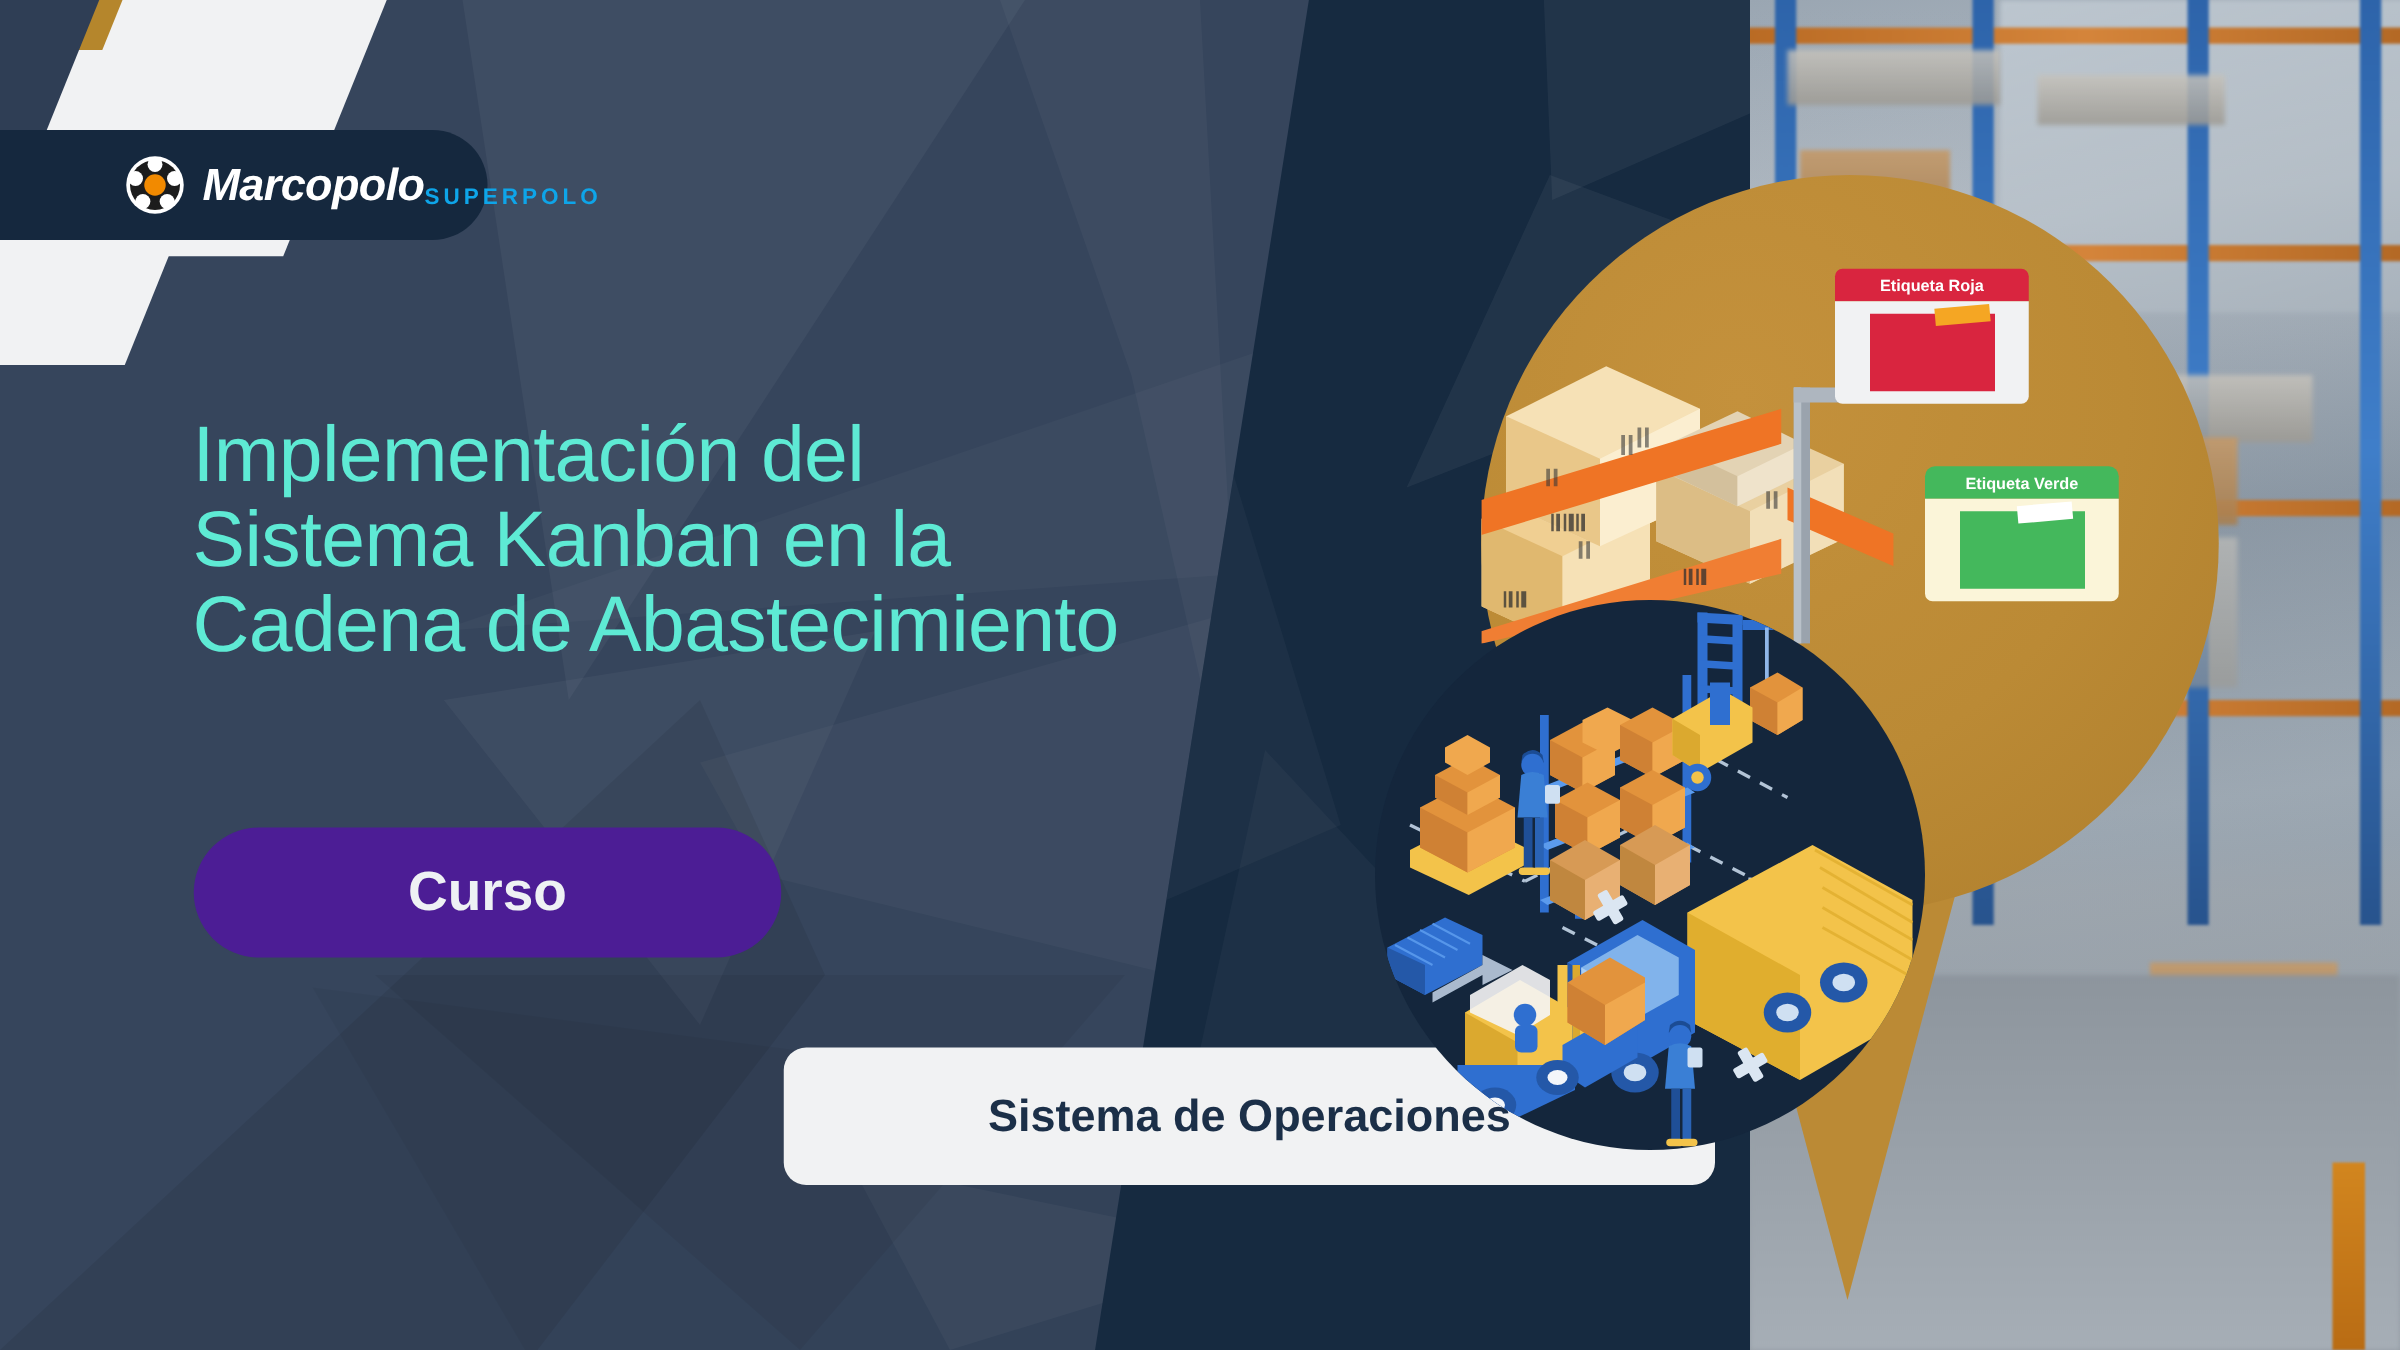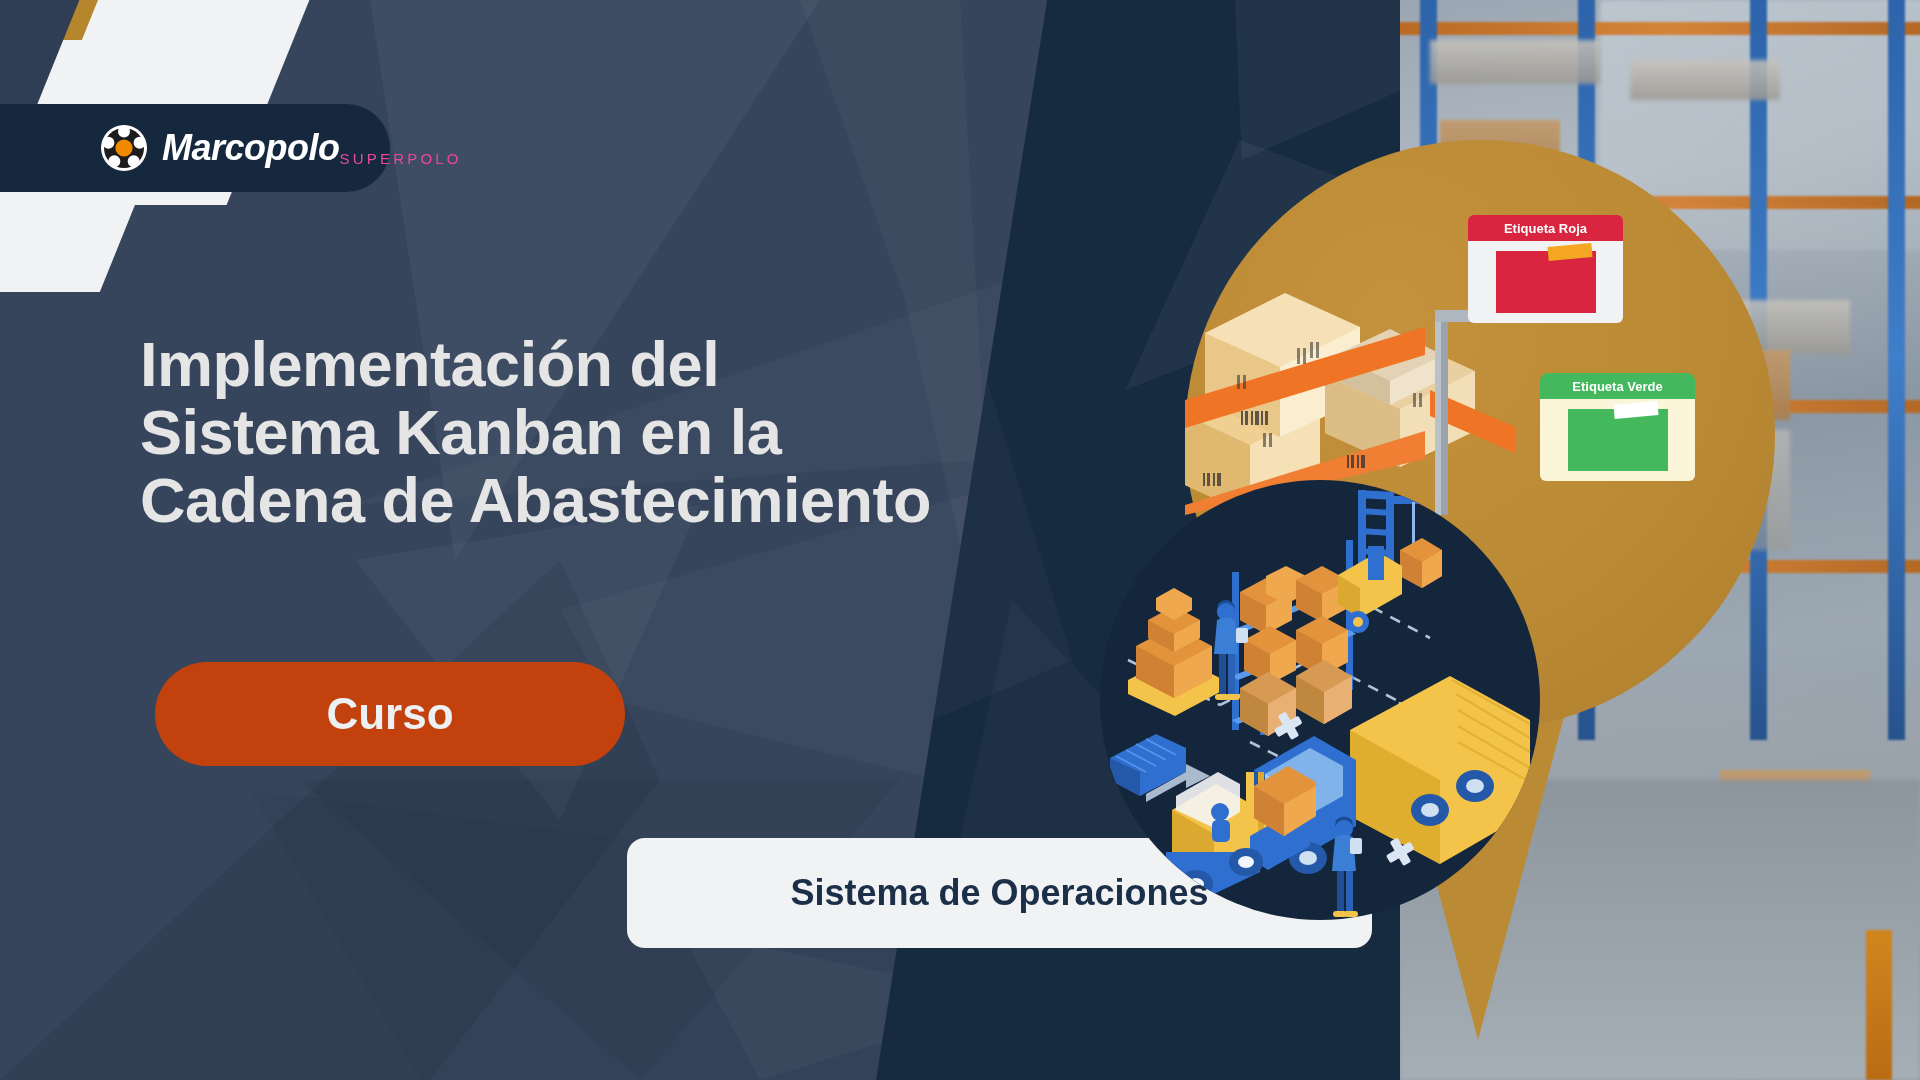--- a/index.html
+++ b/index.html
@@ -47,35 +47,35 @@
     display:flex;align-items:center;
   }
   .logo-wrap{display:flex;align-items:center;gap:14px;margin-left:160px;}
   .logo-mark{position:relative;width:48px;height:48px;flex:none;}
   .logo-text{display:flex;flex-direction:row;line-height:1;}
   .logo-word{
     font-size:36px;font-weight:bold;font-style:italic;color:#ffffff;
     letter-spacing:-.5px;
   }
   .logo-sub{
-    font-size:15px;font-weight:normal;color:#ec4899;letter-spacing:3.2px;
+    font-size:18px;font-weight:bold;color:#0ea5e9;letter-spacing:3.2px;
     align-self:flex-end;margin-top:5px;
   }
 
   
   .title{
-    position:absolute;left:140px;top:330px;width:1010px;
-    color:#e5e5e5;font-size:63px;font-weight:bold;line-height:1.08;
+    position:absolute;left:154px;top:330px;width:1010px;
+    color:#5eead4;font-size:63px;font-weight:normal;line-height:1.08;
     letter-spacing:-.5px;white-space:pre-line;
   }
 
   
   .curso-pill{
     position:absolute;left:155px;top:662px;width:470px;height:104px;
-    background:#c2410c;border-radius:52px;
+    background:#4c1d95;border-radius:52px;
     display:flex;align-items:center;justify-content:center;
   }
   .curso-pill span{color:#eef1f4;font-size:44px;font-weight:bold;}
 
   
   .escuela-bar{
     position:absolute;left:627px;top:838px;width:745px;height:110px;
     background:#f1f2f3;border-radius:18px;
     display:flex;align-items:center;justify-content:center;
   }

